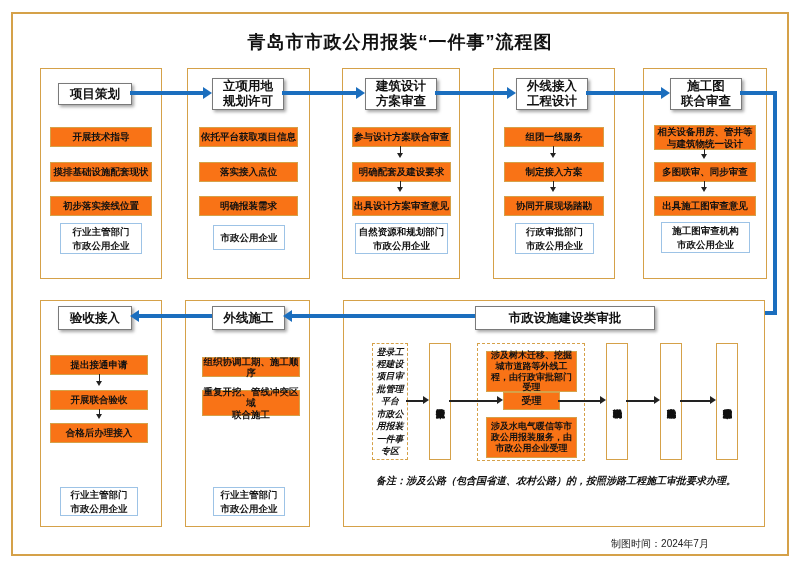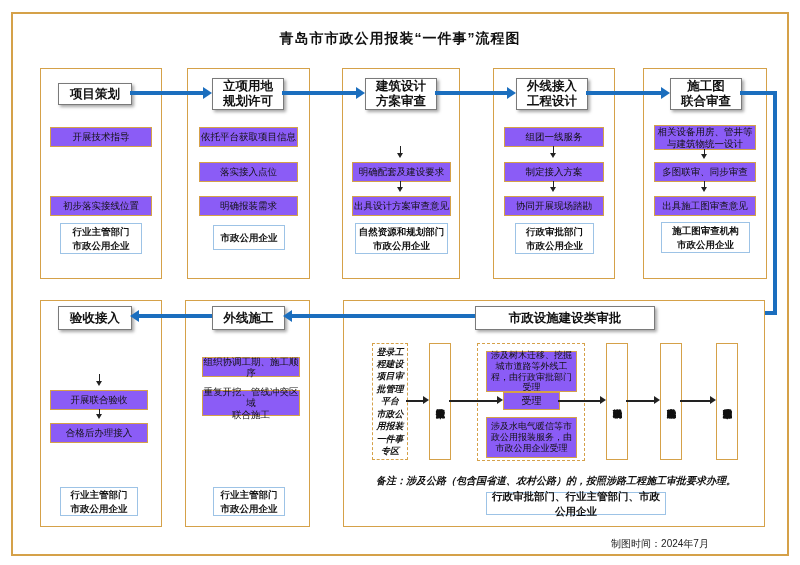--- a/index.html
+++ b/index.html
@@ -1,25 +1,25 @@
 <!DOCTYPE html>
 <html><head>
 <meta charset="utf-8">
 <style>
   html,body{margin:0;padding:0;background:#e9e9e9;}
   .page{position:relative;width:800px;height:565px;background:#ffffff;overflow:hidden;
         font-family:"Liberation Sans",sans-serif;color:#111;}
   .abs{position:absolute;}
   .frame{left:11px;top:12px;width:774px;height:540px;border:2px solid #d5a149;}
-  .title{left:0;top:30px;width:800px;text-align:center;font-size:14px;font-weight:700;letter-spacing:1px;}
+  .title{left:0;top:30px;width:800px;text-align:center;font-size:18px;font-weight:700;letter-spacing:1px;}
   .col{border:1px solid #d5a149;background:#fff;}
   .hdr{border:1px solid #7a7a7a;background:#fff;box-shadow:2px 2px 3px rgba(0,0,0,.35);
        font-weight:700;font-size:12.5px;line-height:1.18;display:flex;align-items:center;
        justify-content:center;text-align:center;white-space:pre-line;}
-  .step{border:1px solid #d5a149;background:#8b5cf6;font-weight:400;font-size:9.5px;line-height:1.2;
+  .step{border:1px solid #d5a149;background:#f97316;font-weight:700;font-size:9.5px;line-height:1.2;
         display:flex;align-items:center;justify-content:center;text-align:center;white-space:pre-line;}
   .dept{border:1px solid #9dc3e6;background:#fff;font-weight:700;font-size:9.5px;line-height:1.4;
         display:flex;align-items:center;justify-content:center;text-align:center;white-space:pre-line;}
   .vstep{border:1px solid #d5a149;background:#fff;font-weight:700;font-size:9px;
          writing-mode:vertical-rl;text-orientation:upright;letter-spacing:0;
          display:flex;align-items:center;justify-content:center;text-align:center;}
   .login{border:1px dashed #d5a149;background:#fff;font-family:"DejaVu Serif",serif;font-style:italic;
          font-size:9px;line-height:1.38;display:flex;align-items:center;justify-content:center;
          text-align:center;white-space:pre-line;font-weight:600;}
   .dashbox{border:1px dashed #d5a149;background:#fff;}
@@ -50,29 +50,31 @@
   <div class="abs hdr" style="left:212px;top:78px;width:70px;height:30px">立项用地
 规划许可</div>
   <div class="abs hdr" style="left:365px;top:78px;width:70px;height:30px">建筑设计
 方案审查</div>
   <div class="abs hdr" style="left:516px;top:78px;width:70px;height:30px">外线接入
 工程设计</div>
   <div class="abs hdr" style="left:670px;top:78px;width:70px;height:30px">施工图
 联合审查</div>
 
   <div class="abs step" style="left:50px;top:127px;width:100px;height:18px">开展技术指导</div>
+  <div class="abs step" style="left:50px;top:162px;width:100px;height:18px">摸排基础设施配套现状</div>
   <div class="abs step" style="left:50px;top:196px;width:100px;height:18px">初步落实接线位置</div>
   <div class="abs dept" style="left:60px;top:223px;width:80px;height:29px">行业主管部门
 市政公用企业</div>
 
   <div class="abs step" style="left:199px;top:127px;width:97px;height:18px">依托平台获取项目信息</div>
   <div class="abs step" style="left:199px;top:162px;width:97px;height:18px">落实接入点位</div>
   <div class="abs step" style="left:199px;top:196px;width:97px;height:18px">明确报装需求</div>
   <div class="abs dept" style="left:213px;top:225px;width:70px;height:23px">市政公用企业</div>
 
+  <div class="abs step" style="left:352px;top:127px;width:97px;height:18px">参与设计方案联合审查</div>
   <div class="abs step" style="left:352px;top:196px;width:97px;height:18px">出具设计方案审查意见</div>
   <div class="abs step" style="left:352px;top:162px;width:97px;height:18px">明确配套及建设要求</div>
   <div class="abs dept" style="left:355px;top:223px;width:91px;height:29px">自然资源和规划部门
 市政公用企业</div>
   <div class="abs varrow" style="left:400px;top:146px;height:10px"></div>
   <div class="abs varrow" style="left:400px;top:181px;height:9px"></div>
 
   <div class="abs step" style="left:504px;top:127px;width:98px;height:18px">组团一线服务</div>
   <div class="abs step" style="left:504px;top:162px;width:98px;height:18px">制定接入方案</div>
   <div class="abs step" style="left:504px;top:196px;width:98px;height:18px">协同开展现场踏勘</div>
@@ -105,20 +107,21 @@
   <div class="abs bhead-l" style="left:653px;top:307px"></div>
 
   <div class="abs col" style="left:40px;top:300px;width:120px;height:225px"></div>
   <div class="abs col" style="left:185px;top:300px;width:123px;height:225px"></div>
   <div class="abs col" style="left:343px;top:300px;width:420px;height:225px"></div>
 
   <div class="abs hdr" style="left:58px;top:306px;width:72px;height:22px">验收接入</div>
   <div class="abs hdr" style="left:212px;top:306px;width:71px;height:22px">外线施工</div>
   <div class="abs hdr" style="left:475px;top:306px;width:178px;height:22px">市政设施建设类审批</div>
 
+  <div class="abs step" style="left:50px;top:355px;width:96px;height:18px">提出接通申请</div>
   <div class="abs step" style="left:50px;top:390px;width:96px;height:18px">开展联合验收</div>
   <div class="abs step" style="left:50px;top:423px;width:96px;height:18px">合格后办理接入</div>
   <div class="abs varrow" style="left:99px;top:374px;height:10px"></div>
   <div class="abs varrow" style="left:99px;top:409px;height:8px"></div>
   <div class="abs dept" style="left:60px;top:487px;width:76px;height:27px">行业主管部门
 市政公用企业</div>
 
   <div class="abs step" style="left:202px;top:357px;width:96px;height:18px">组织协调工期、施工顺序</div>
   <div class="abs step" style="left:202px;top:390px;width:96px;height:24px">重复开挖、管线冲突区域
 联合施工</div>
@@ -148,21 +151,20 @@
   <div class="abs hline" style="left:449px;top:400px;width:48px"></div>
   <div class="abs hhead" style="left:497px;top:396px"></div>
   <div class="abs hline" style="left:558px;top:400px;width:42px"></div>
   <div class="abs hhead" style="left:600px;top:396px"></div>
   <div class="abs hline" style="left:626px;top:400px;width:28px"></div>
   <div class="abs hhead" style="left:654px;top:396px"></div>
   <div class="abs hline" style="left:680px;top:400px;width:30px"></div>
   <div class="abs hhead" style="left:710px;top:396px"></div>
 
   <div class="abs note" style="left:356px;top:474px;width:400px">备注：涉及公路（包含国省道、农村公路）的，按照涉路工程施工审批要求办理。</div>
-  <div class="abs dept" style="left:486px;top:492px;width:178px;height:21px;font-size:10.5px">行政审批部门、行业主管部门、市政公用企业</div>
 
   <div class="abs bline" style="left:292px;top:314px;width:183px;height:4px"></div>
   <div class="abs bhead-l" style="left:283px;top:310px"></div>
   <div class="abs bline" style="left:139px;top:314px;width:73px;height:4px"></div>
   <div class="abs bhead-l" style="left:130px;top:310px"></div>
 
   <div class="abs footer" style="left:560px;top:537px;width:200px">制图时间：2024年7月</div>
 </div>
 
 </body></html>

